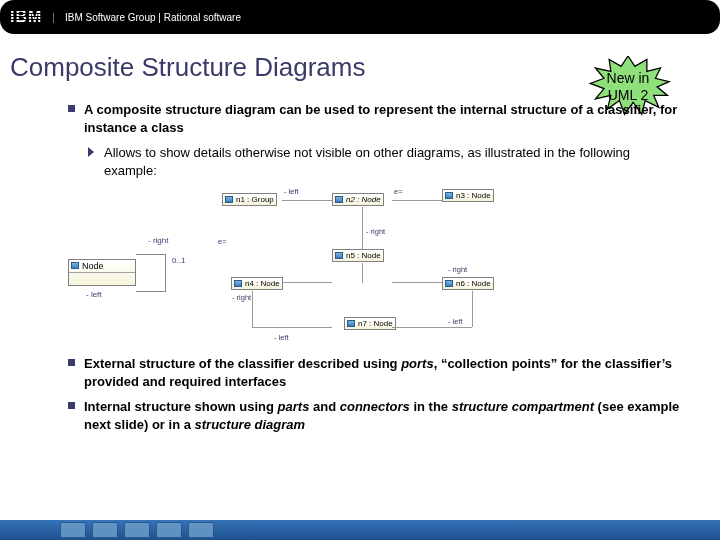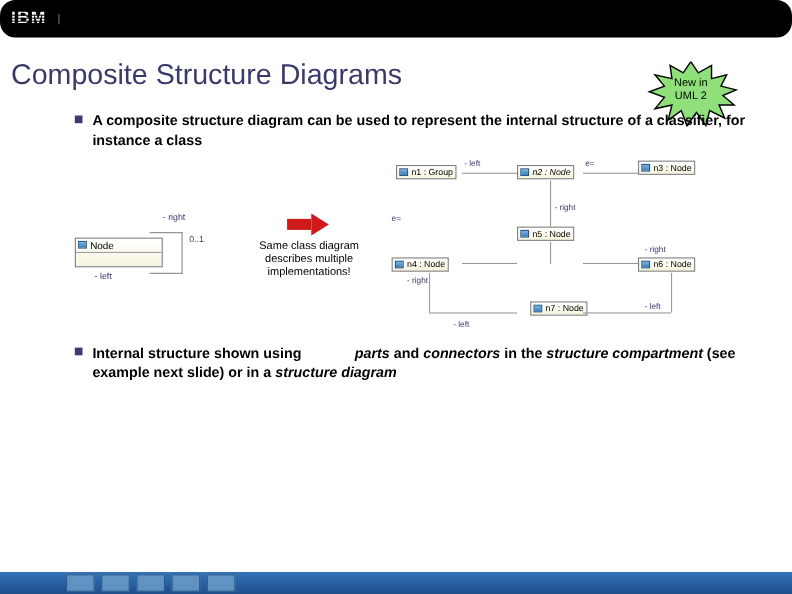--- a/index.html
+++ b/index.html
@@ -50,21 +50,21 @@
     top: 56px;
     right: 48px;
     width: 88px;
     height: 60px;
   }
   .burst svg { width:100%; height:100%; }
   .burst-label {
     position:absolute;
     top: 14px; left: 0; right: 0;
     text-align:center;
-    font-size: 10px;
+    font-size: 14px;
     line-height: 1.2;
     color:#000;
   }
   .content {
     padding: 4px 34px 0 68px;
     font-size: 13px;
     color: #000;
   }
   .b1 {
     position: relative;
@@ -103,21 +103,21 @@
     gap: 8px;
     margin: 6px 0 8px 0;
   }
   .uml-left {
     width: 140px;
     font-size: 9px;
   }
   .uml-class {
     border: 1px solid #808080;
     background: linear-gradient(#fff,#f6f4dc);
-    width: 80px;
+    width: 68px;
     text-align: right;
   }
   .uml-class .hdr {
     border-bottom: 1px solid #a0a0a0;
     padding: 1px 2px;
     font-size: 9px;
     display:flex; align-items:center; gap:3px;
   }
   .uml-class .body {
     min-height: 12px;
@@ -207,64 +207,59 @@
     border: 1px solid #2a5a8a;
     opacity: 0.85;
   }
 </style>
 </head>
 <body>
 
 <div class="header">
   <span class="ibm-text">IBM</span>
   <span class="header-sep">|</span>
+  <span class="header-title">IBM Software Group | Rational software</span>
 </div>
 
 <h1 class="slide-title">Composite Structure Diagrams</h1>
 
 <div class="burst">
   <svg viewBox="0 0 100 70">
     <polygon fill="#8fe07a" stroke="#000" stroke-width="1.5" points="50,0 58,12 72,4 72,18 88,14 82,26 98,30 84,36 96,46 80,46 86,60 70,52 66,68 56,54 46,68 40,52 26,62 30,46 12,50 22,38 6,32 22,26 12,14 30,18 28,4 42,12"></polygon>
   </svg>
   <div class="burst-label">
     <span>New in</span><br>
     <span>UML 2</span>
   </div>
 </div>
 
 <div class="content">
 
   <div class="b1">A composite structure diagram can be used to represent the internal structure of a classifier, for instance a class</div>
 
+  <div class="b2">Allows to show details otherwise not visible on other diagrams, as illustrated in the following example:</div>
 
   <div class="diagram-row">
 
     <div class="uml-left">
       <div class="uml-wrap">
         <div class="uml-class" style="margin-top:10px;">
           <div class="hdr">
             <span class="cls-icon"></span>
             <span>Node</span>
           </div>
           <div class="body"></div>
         </div>
         <span class="side-label lbl-right">- right</span>
         <div class="self-line"></div>
         <span class="lbl-mult">0..1</span>
         <span class="side-label lbl-left">- left</span>
       </div>
     </div>
 
-    <div class="arrow-block">
-      <div class="fat-arrow">
-        <div class="shaft"></div>
-          <div class="head"></div>
-      </div>
-      <div class="arrow-caption">Same class diagram describes multiple implementations!</div>
-    </div>
 
     <div class="uml-right">
 
       <div class="node" style="left:6px; top:6px;">
         <span class="cls-icon"></span>
         <span>n1 : Group</span>
       </div>
       <div class="node" style="left:116px; top:6px;font-style:italic;">
         <span class="cls-icon"></span>
         <span>n2 : Node</span>
@@ -280,21 +275,21 @@
       <span class="rl" style="left:178px; top:0;">e=</span>
 
       <div class="vl" style="left:146px; top:20px; height:42px;"></div>
       <span class="rl" style="left:150px; top:40px;">- right</span>
       <span class="rl" style="left:2px; top:50px;">e=</span>
 
       <div class="node" style="left:116px; top:62px;">
         <span class="cls-icon"></span>
         <span>n5 : Node</span>
       </div>
-      <div class="node" style="left:2px; top:90px;">
+      <div class="node" style="left:15px; top:90px;">
         <span class="cls-icon"></span>
         <span>n4 : Node</span>
       </div>
       <div class="node" style="left:226px; top:90px;align-items:center;">
         <span class="cls-icon"></span>
         <span>n6 : Node</span>
       </div>
 
       <div class="hl" style="left:176px; top:95px; width:50px;"></div>
       <div class="vl" style="left:146px; top:76px; height:20px;"></div>
@@ -309,25 +304,28 @@
 
       <div class="vl" style="left:36px; top:104px; height:36px;"></div>
       <div class="hl" style="left:36px; top:140px; width:80px;"></div>
       <div class="vl" style="left:256px; top:104px; height:36px;"></div>
       <div class="hl" style="left:176px; top:140px; width:80px;"></div>
       <span class="rl" style="left:58px; top:146px;">- left</span>
       <span class="rl" style="left:232px; top:130px;">- left</span>
     </div>
   </div>
 
-
   <div class="b1">
-    <span>Internal structure shown using </span><em style="font-style:italic;margin-left:45px;">parts</em><span> and </span><em style="font-style:italic;">connectors</em><span> in the </span><em style="font-style:italic;">structure compartment</em><span> (see example next slide) or in a </span><em style="font-style:italic;">structure diagram</em>
+    <span>External structure of the classifier described using </span><em style="font-style:italic;">ports</em><span>, “collection points” for the classifier’s provided and required interfaces</span>
   </div>
 
+  <div class="b1">
+    <span>Internal structure shown using </span><em style="font-style:italic;">parts</em><span> and </span><em style="font-style:italic;">connectors</em><span> in the </span><em style="font-style:italic;">structure compartment</em><span> (see example next slide) or in a </span><em style="font-style:italic;">structure diagram</em>
+  </div>
+
 </div>
 
 <div class="footer">
   <div class="thumb"></div>
   <div class="thumb"></div>
   <div class="thumb"></div>
   <div class="thumb"></div>
   <div class="thumb"></div>
 </div>
 

